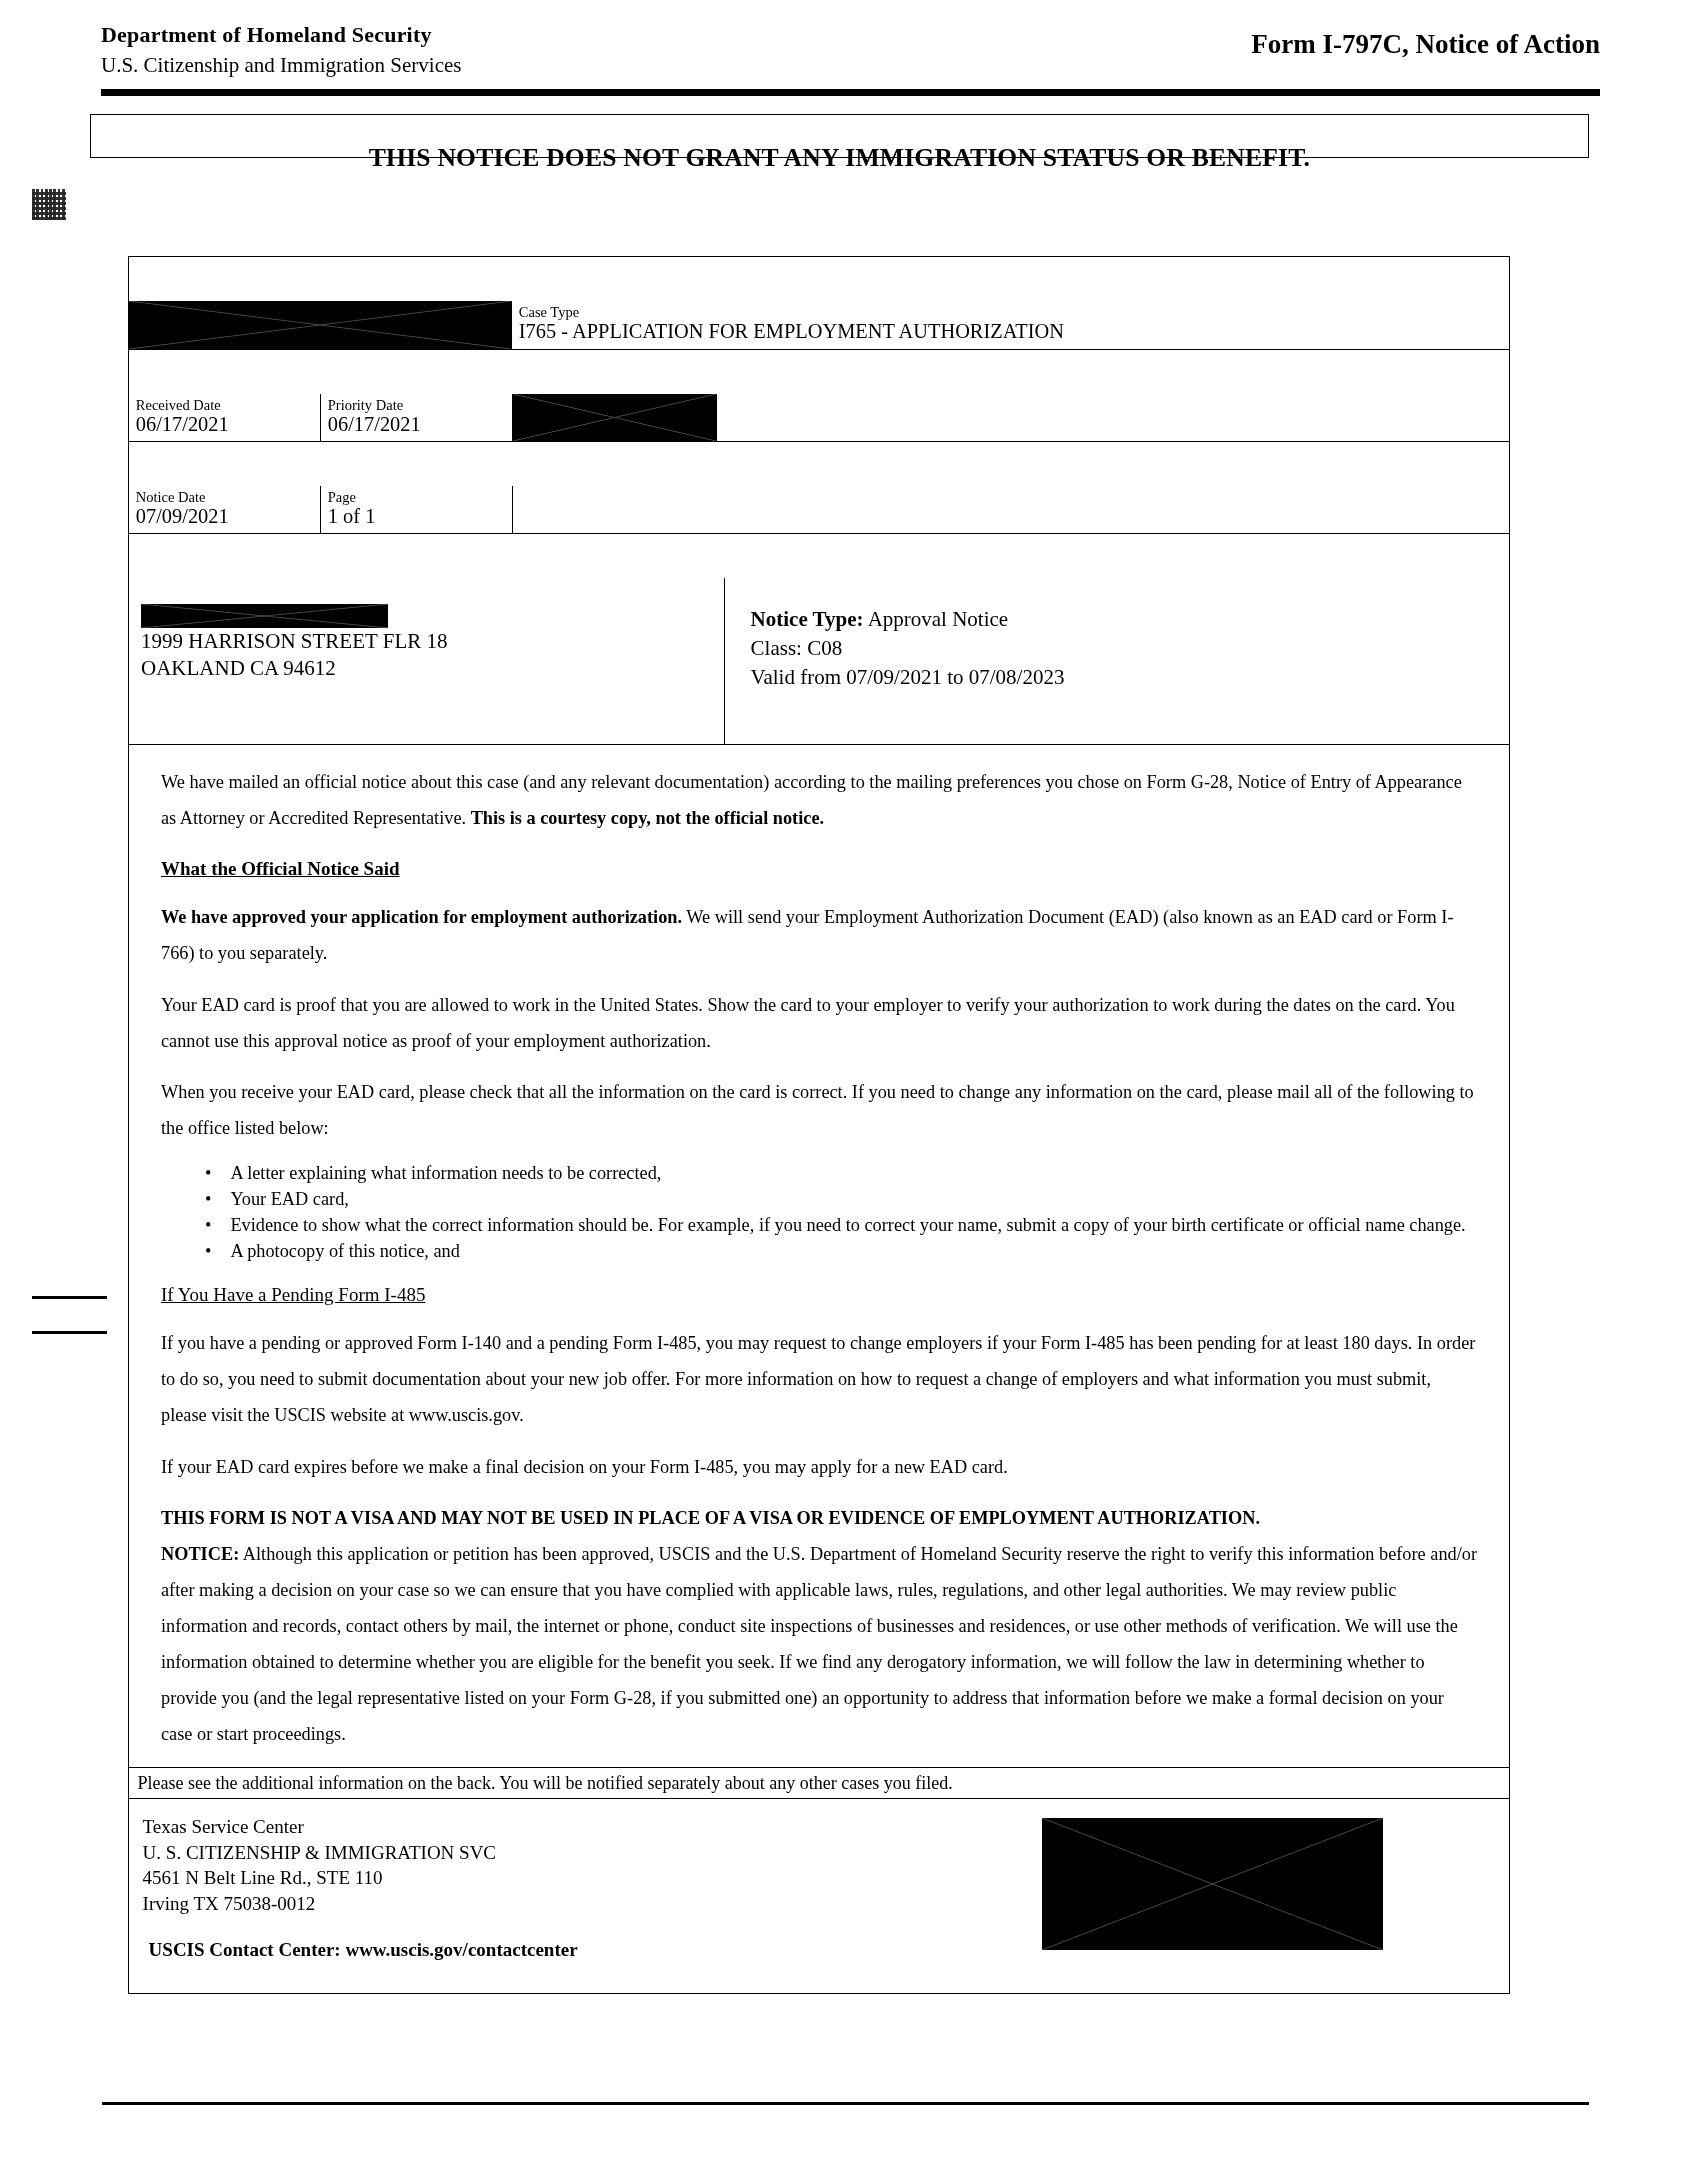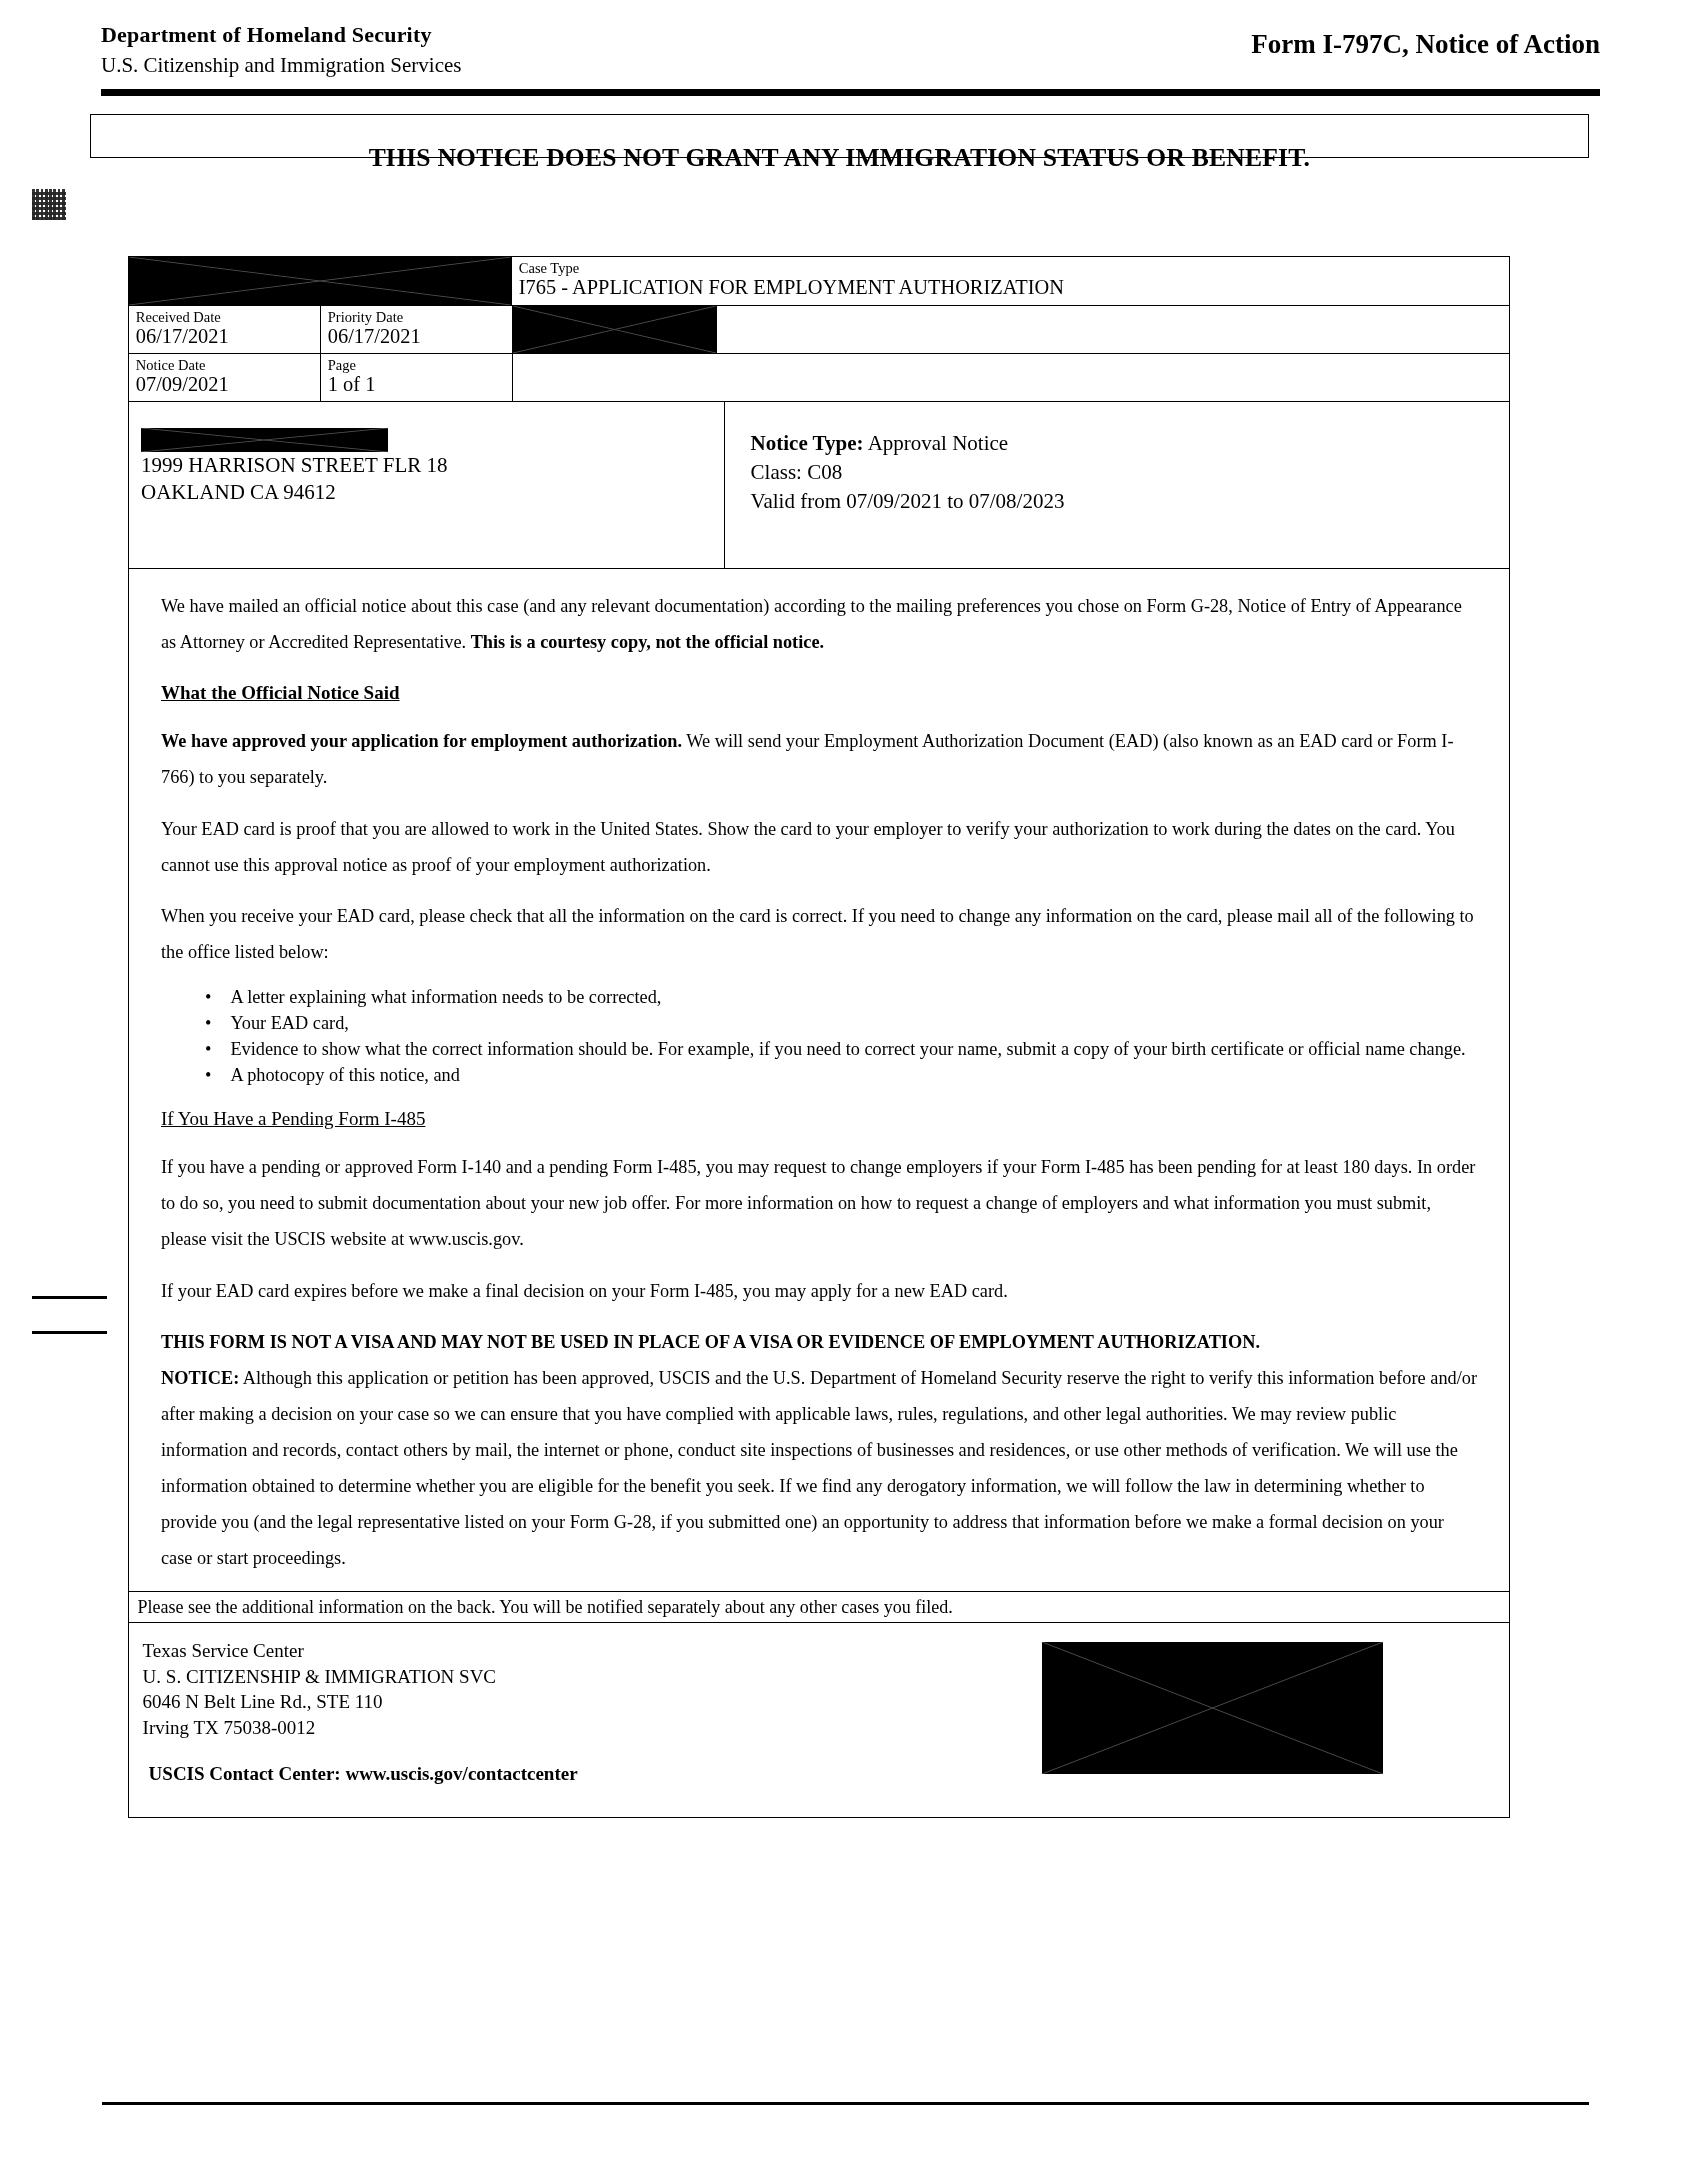--- a/index.html
+++ b/index.html
@@ -95,21 +95,21 @@
   
   .frame {
     position: absolute;
     left: 128px;
     top: 256px;
     width: 1382px;
     border: 1.7px solid #000;
     box-sizing: border-box;
   }
 
-  .row { display: flex; }
+  .row { display: flex; margin-top: 44px; }
   .cell {
     box-sizing: border-box;
     position: relative;
   }
   .lbl {
     font-size: 14.5px;
     line-height: 16px;
     padding: 2.6px 0 0 6.8px;
   }
   .val {
@@ -388,21 +388,21 @@
         <b>THIS FORM IS NOT A VISA AND MAY NOT BE USED IN PLACE OF A VISA OR EVIDENCE OF EMPLOYMENT AUTHORIZATION.</b><br>
         <b>NOTICE:</b><span> Although this application or petition has been approved, USCIS and the U.S. Department of Homeland Security reserve the right to verify this information before and/or after making a decision on your case so we can ensure that you have complied with applicable laws, rules, regulations, and other legal authorities. We may review public information and records, contact others by mail, the internet or phone, conduct site inspections of businesses and residences, or use other methods of verification. We will use the information obtained to determine whether you are eligible for the benefit you seek. If we find any derogatory information, we will follow the law in determining whether to provide you (and the legal representative listed on your Form G-28, if you submitted one) an opportunity to address that information before we make a formal decision on your case or start proceedings.</span>
       </p>
     </div>
 
     <div class="please-row">Please see the additional information on the back. You will be notified separately about any other cases you filed.</div>
 
     <div class="footer-block">
       <div class="fl">Texas Service Center</div>
       <div class="fl">U. S. CITIZENSHIP &amp; IMMIGRATION SVC</div>
-      <div class="fl">6046 N Belt Line Rd., STE 110</div>
+      <div class="fl">4561 N Belt Line Rd., STE 110</div>
       <div class="fl">Irving TX 75038-0012</div>
       <div class="contact">USCIS Contact Center: www.uscis.gov/contactcenter</div>
       <div class="footer-redact redact"></div>
     </div>
 
   </div>
 
   <div class="foot-rule"></div>
 
 </div>

